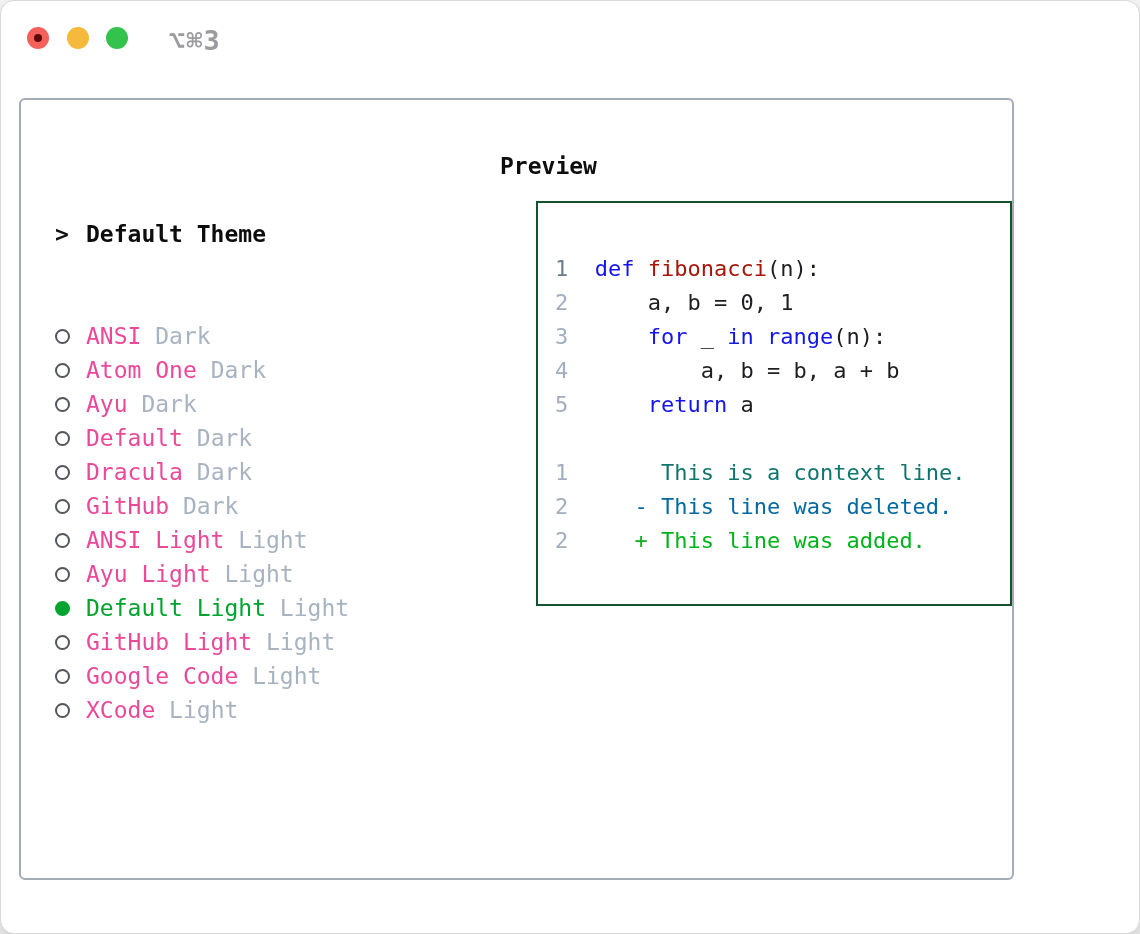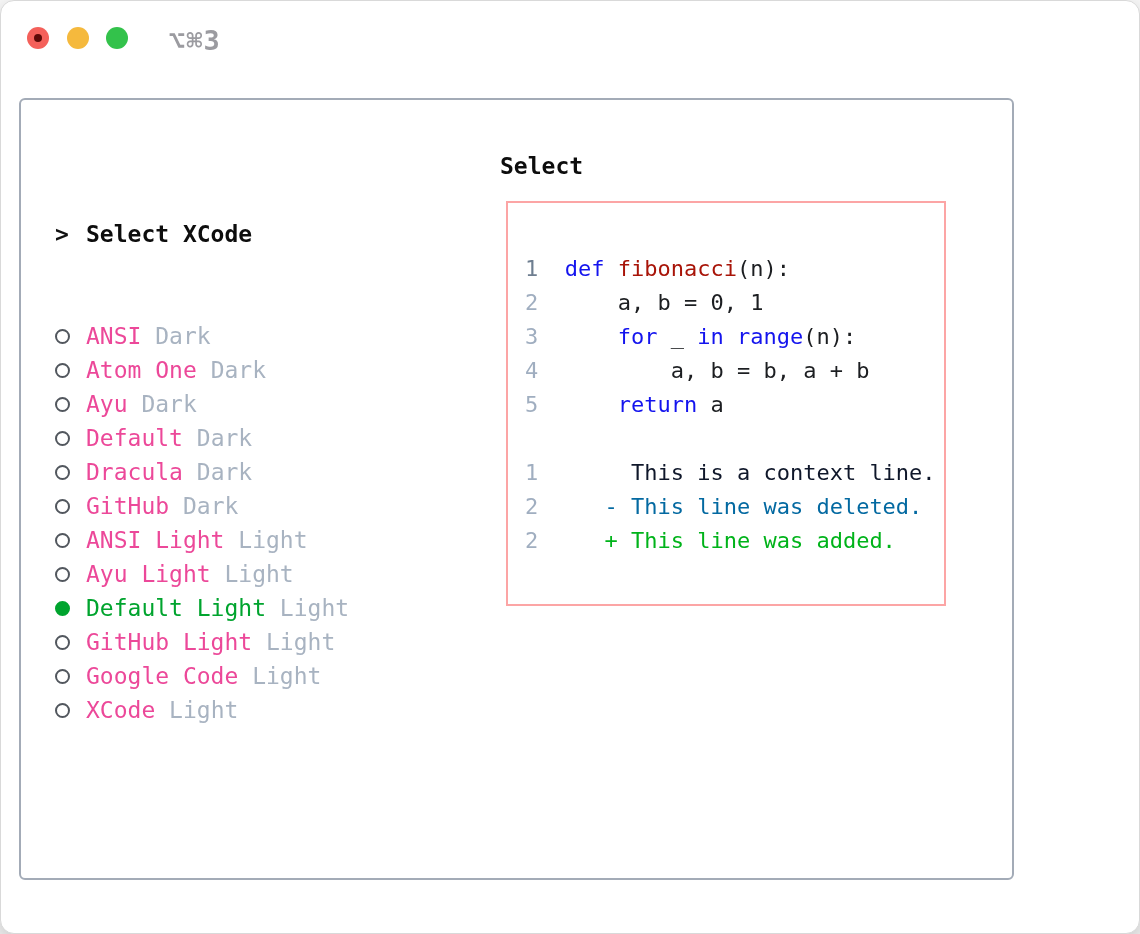--- a/index.html
+++ b/index.html
@@ -59,71 +59,71 @@
   .theme-name { color: #ec4899; }
   .theme-variant { color: #a8b3c1; text-align: center; }
   .item.selected .theme-name { color: #00a42e; text-align: center; }
   .spacer-row { height: 34px; }
   
   .preview-title {
     position: absolute; left: 479px; top: 49px;
     font-size: 23px; line-height: 34px; font-weight: bold; color: #0d0d0d;
   }
   .preview-box {
-    position: absolute; left: 485px; top: 101px;
-    width: 440px; height: 405px;
-    border: 2px solid #fca5a5;
+    position: absolute; left: 515px; top: 101px;
+    width: 476px; height: 405px;
+    border: 2px solid #14532d;
     background: #ffffff;
     overflow: hidden;
   }
   .code {
     position: absolute; left: 17px; top: 49px;
     font-size: 22px; line-height: 34px; white-space: pre;
   }
   .code-line { height: 34px; }
   .c-num  { color: #a0aec0; }
   .c-num1 { color: #6e7e90; }
   .c-kw   { color: #1414ee; }
   .c-fn   { color: #a81408; }
   .c-txt  { color: #1c1e21; }
-  .c-ctx  { color: #0f172a; }
+  .c-ctx  { color: #0f766e; }
   .c-del  { color: #0369a1; }
   .c-add  { color: #00b31a; margin-top: 24px; }
 </style>
 </head>
 <body>
 
 <div class="window">
 
   <div class="titlebar">
     <div class="traffic close"></div>
     <div class="traffic minimize"></div>
     <div class="traffic zoom"></div>
     <div class="window-title">⌥⌘3</div>
   </div>
 
   <div class="main-box">
 
     <div class="left-col">
       <div class="row">
         <span class="marker"><span class="chevron">&gt;</span></span>
-        <span class="header-label">Select XCode</span>
+        <span class="header-label">Default Theme</span>
       </div>
       <div id="theme-items"><div class="row item"><span class="marker"><span class="radio"></span></span><span class="theme-name">ANSI</span><span class="theme-variant"> Dark</span></div><div class="row item"><span class="marker"><span class="radio"></span></span><span class="theme-name">Atom One</span><span class="theme-variant"> Dark</span></div><div class="row item"><span class="marker"><span class="radio"></span></span><span class="theme-name">Ayu</span><span class="theme-variant"> Dark</span></div><div class="row item"><span class="marker"><span class="radio"></span></span><span class="theme-name">Default</span><span class="theme-variant"> Dark</span></div><div class="row item"><span class="marker"><span class="radio"></span></span><span class="theme-name">Dracula</span><span class="theme-variant"> Dark</span></div><div class="row item"><span class="marker"><span class="radio"></span></span><span class="theme-name">GitHub</span><span class="theme-variant"> Dark</span></div><div class="row item"><span class="marker"><span class="radio"></span></span><span class="theme-name">ANSI Light</span><span class="theme-variant"> Light</span></div><div class="row item"><span class="marker"><span class="radio"></span></span><span class="theme-name">Ayu Light</span><span class="theme-variant"> Light</span></div><div class="row item selected"><span class="marker"><span class="radio on"></span></span><span class="theme-name">Default Light</span><span class="theme-variant"> Light</span></div><div class="row item"><span class="marker"><span class="radio"></span></span><span class="theme-name">GitHub Light</span><span class="theme-variant"> Light</span></div><div class="row item"><span class="marker"><span class="radio"></span></span><span class="theme-name">Google Code</span><span class="theme-variant"> Light</span></div><div class="row item"><span class="marker"><span class="radio"></span></span><span class="theme-name">XCode</span><span class="theme-variant"> Light</span></div></div>
 
       <div class="spacer-row"></div>
 
       
       
 
       
 
       
     </div>
 
-    <div class="preview-title">Select</div>
+    <div class="preview-title">Preview</div>
 
     <div class="preview-box">
       <div class="code" id="code-lines"><div class="code-line"><span class="c-num1">1</span><span class="c-txt">  </span><span class="c-kw">def</span><span class="c-txt"> </span><span class="c-fn">fibonacci</span><span class="c-txt">(n):</span></div><div class="code-line"><span class="c-num">2</span><span class="c-txt">      a, b = 0, 1</span></div><div class="code-line"><span class="c-num">3</span><span class="c-txt">      </span><span class="c-kw">for</span><span class="c-txt"> _ </span><span class="c-kw">in</span><span class="c-txt"> </span><span class="c-kw">range</span><span class="c-txt">(n):</span></div><div class="code-line"><span class="c-num">4</span><span class="c-txt">          a, b = b, a + b</span></div><div class="code-line"><span class="c-num">5</span><span class="c-txt">      </span><span class="c-kw">return</span><span class="c-txt"> a</span></div><div class="code-line">&nbsp;</div><div class="code-line"><span class="c-num">1</span><span class="c-ctx">       This is a context line.</span></div><div class="code-line"><span class="c-num">2</span><span class="c-del">     - This line was deleted.</span></div><div class="code-line"><span class="c-num">2</span><span class="c-add">     + This line was added.</span></div></div>
     </div>
 
   </div>
 </div>
 
 </body></html>

